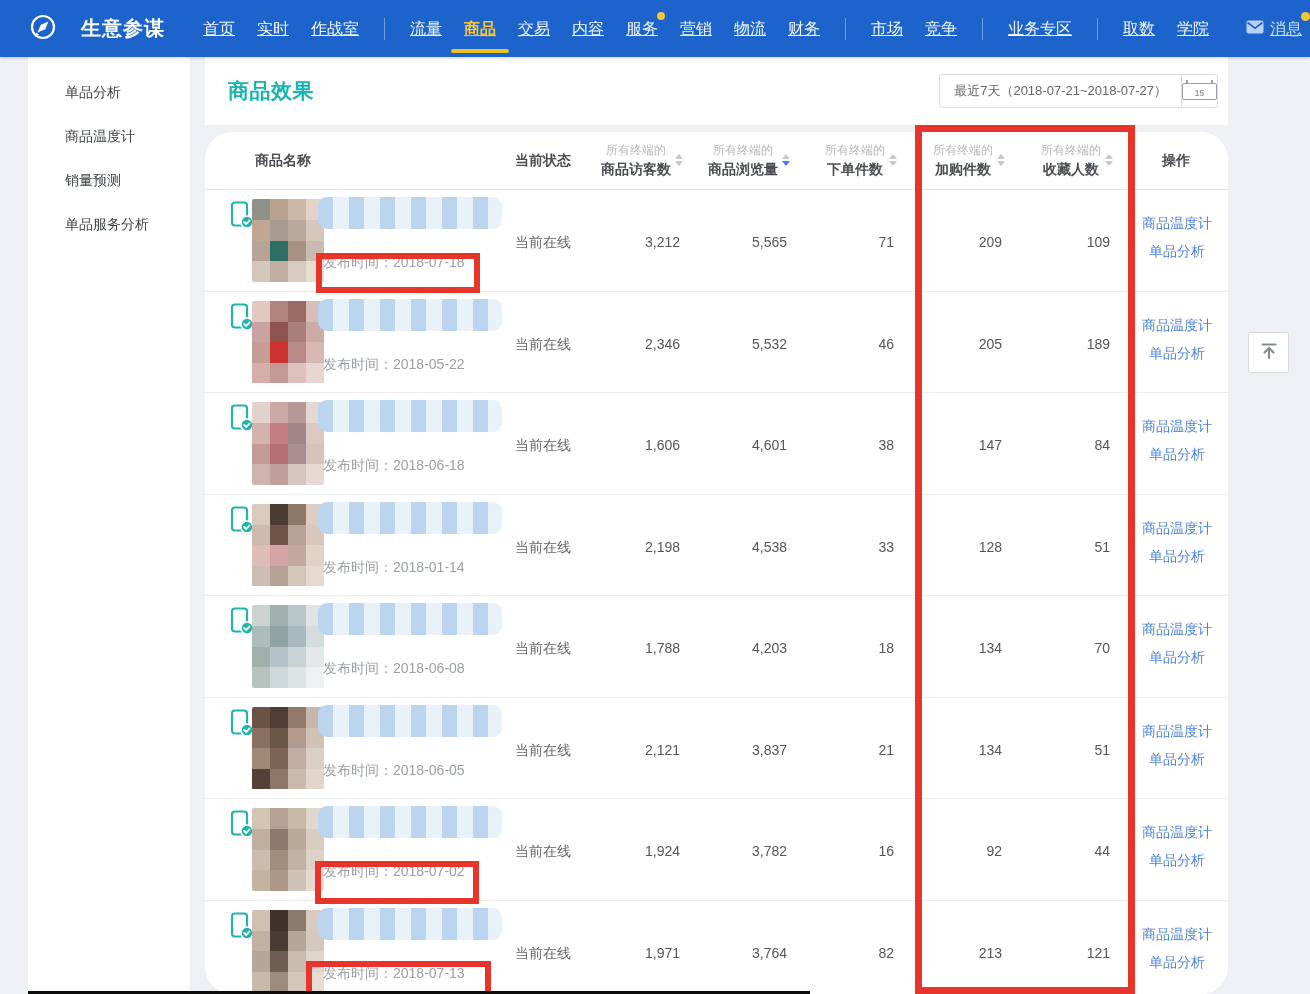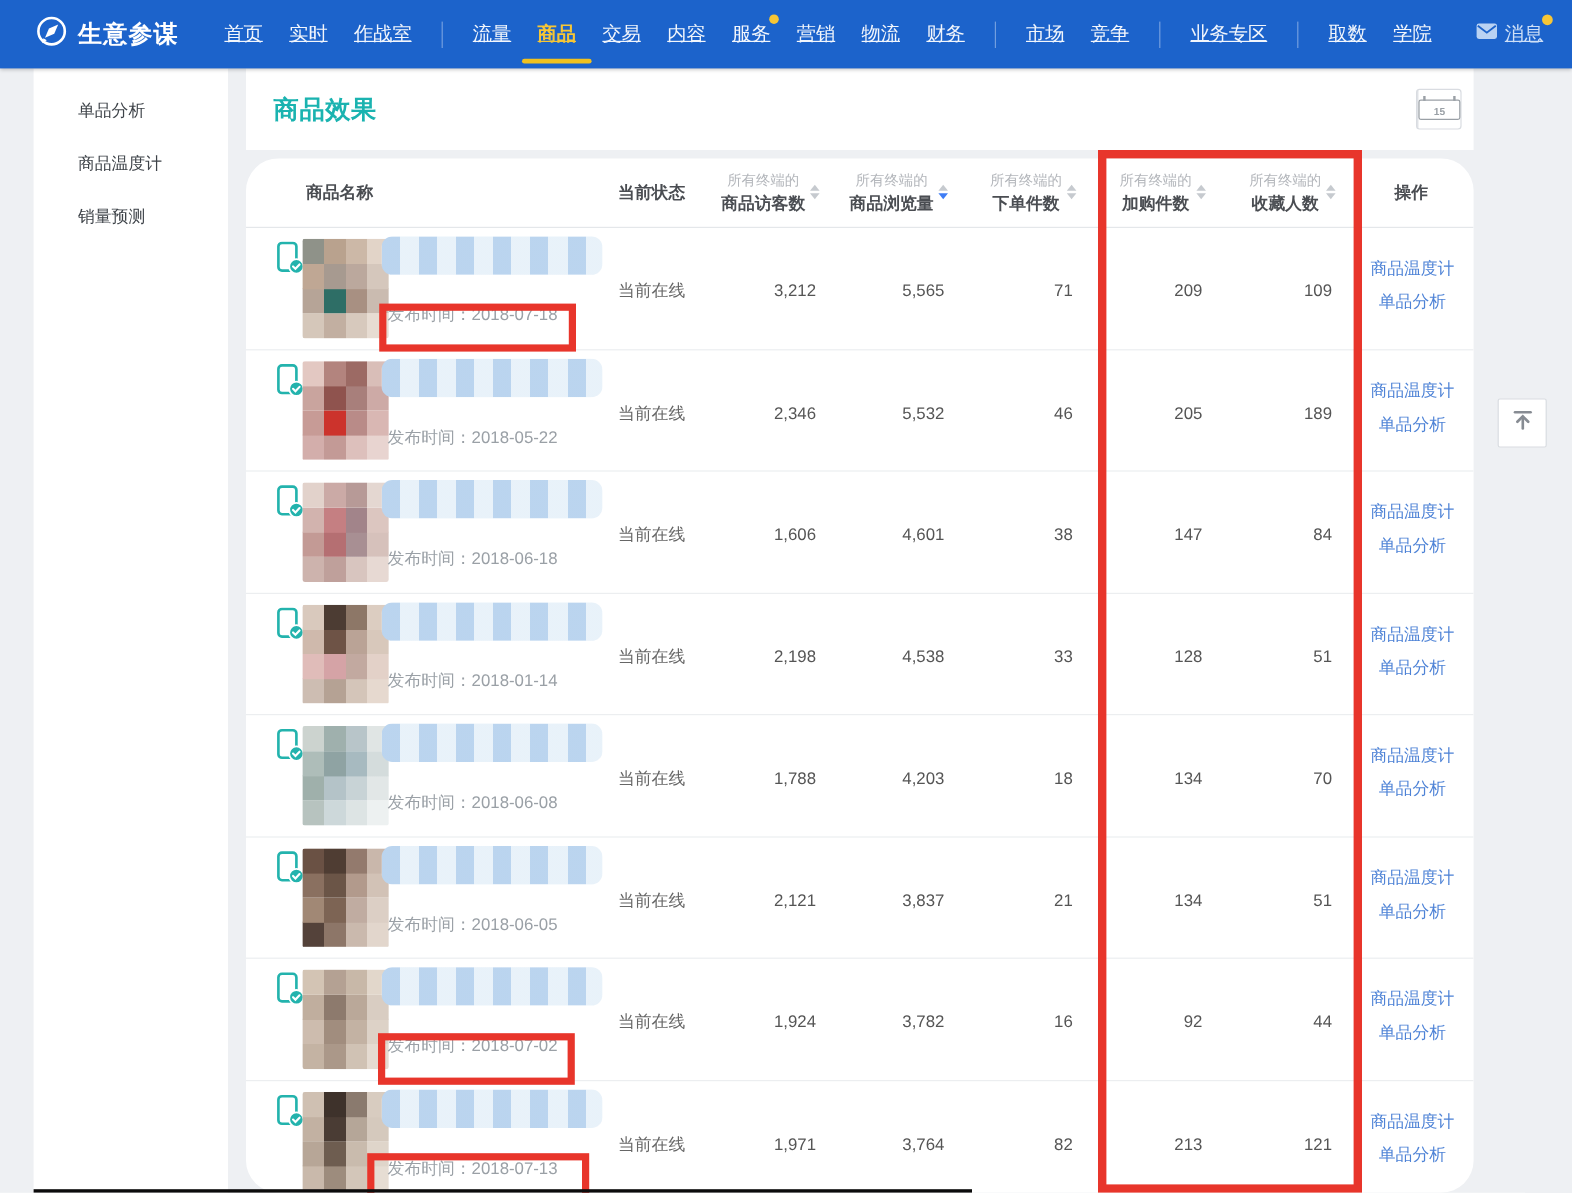--- a/index.html
+++ b/index.html
@@ -8,21 +8,21 @@
     font-family:"Liberation Sans","DejaVu Sans",sans-serif;
     background:#eef0f3; position:relative; color:#333;
   }
 
   
   .nav {
     position:absolute; left:0; top:0; width:1310px; height:57px;
     background:#1c63cb; display:flex; align-items:center;
     padding:0 0 0 30px; box-shadow:0 1px 3px rgba(0,0,0,.2); z-index:30;
   }
-  .brand { display:flex; align-items:center; gap:9px; margin-right:27px; }
+  .brand { display:flex; align-items:center; gap:25px; margin-right:27px; }
   .brand-name { color:#fff; font-size:20px; font-weight:bold; letter-spacing:1px; }
   .nav-item {
     position:relative; color:#f2f6fc; font-size:16px; line-height:57px;
     height:57px; cursor:pointer; white-space:nowrap; margin:0 11px; flex:none;text-decoration:underline;
   }
   .nav-item.active { color:#f6c636; font-weight:bold; }
   .nav-item.active::after {
     content:""; position:absolute; left:50%; transform:translateX(-50%);
     bottom:4px; width:58px; height:4px; background:#f0c11f; border-radius:2px;
   }
@@ -217,25 +217,27 @@
     </span>
     <div class="nav-item">消息</div>
     <span class="dot"></span>
   </div>
 </div>
 
 <div class="sidebar">
   <div class="side-item">单品分析</div>
   <div class="side-item">商品温度计</div>
   <div class="side-item">销量预测</div>
+  <div class="side-item">单品服务分析</div>
 </div>
 
 <div class="header-card">
   <div class="page-title">商品效果</div>
   <div class="datepicker">
+    <div class="dp-text">最近7天（2018-07-21~2018-07-27）</div>
     <div class="dp-icon-cell">
       <div class="cal">15</div>
     </div>
   </div>
 </div>
 
 <div class="table-card">
 
   <div class="thead">
     <div class="th th-product">商品名称</div>

